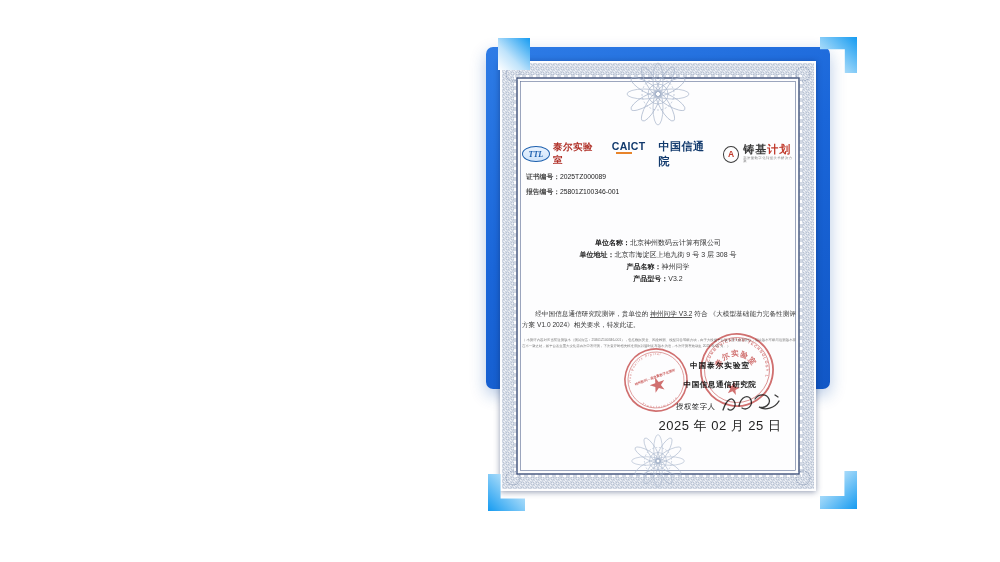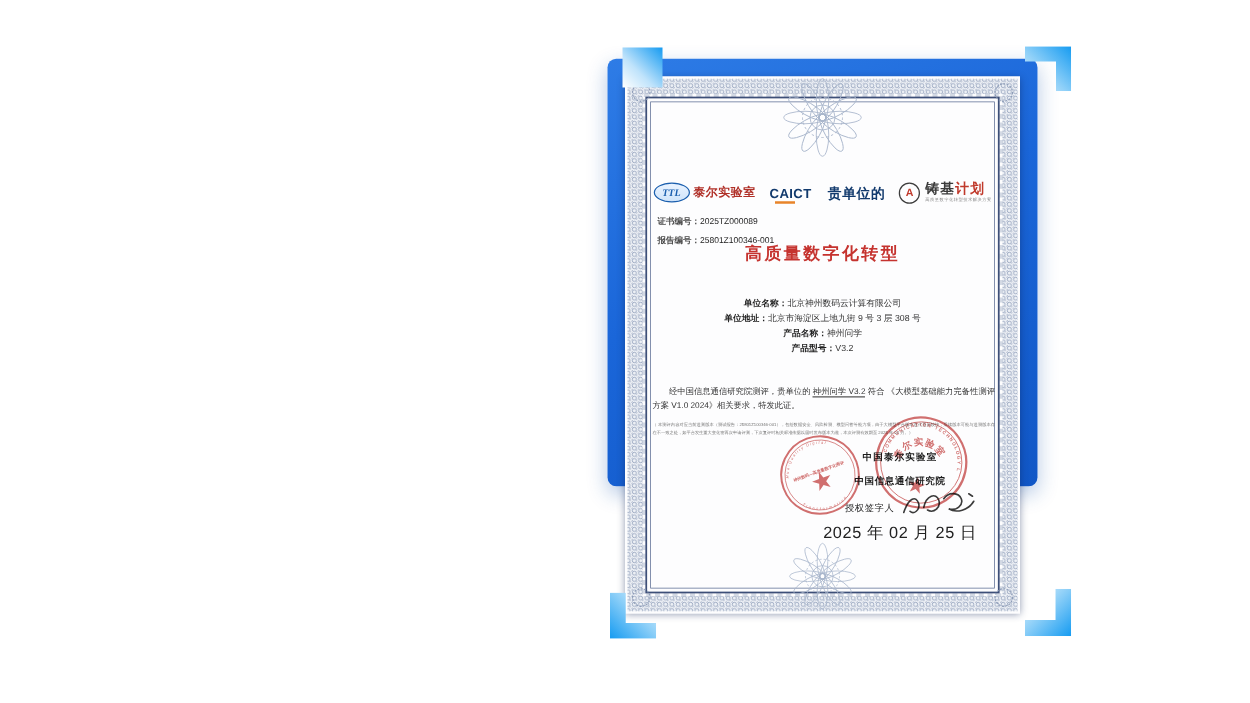--- a/index.html
+++ b/index.html
@@ -145,39 +145,38 @@
         <div class="abs logo-row">
           <div class="ttl">
             <span class="ttl-ellipse">TTL</span>
             <span class="ttl-name">泰尔实验室</span>
           </div>
           <div class="caict">
             <span class="caict-abbr">
               <span>CAICT</span>
               <span class="ubar"></span>
             </span>
-            <span class="caict-name">贵单位的</span>
+            <span class="caict-name">中国信通院</span>
           </div>
           <div class="zhuji">
             <span class="zhuji-mark">A</span>
             <span class="zhuji-txt">
               <span class="zhuji-top"><span class="dark">铸基</span><span class="red">计划</span></span>
               <span class="zhuji-tag">高质量数字化转型技术解决方案</span>
             </span>
           </div>
         </div>
 
         <div class="abs numline" style="top:111px;">
           <span class="lab">证书编号：</span><span>2025TZ000089</span>
         </div>
         <div class="abs numline" style="top:126px;">
           <span class="lab">报告编号：</span><span>25801Z100346-001</span>
         </div>
 
-        <div class="abs title" style="top:133px;">高质量数字化转型</div>
 
         <div class="abs infoline" style="top:177px;">
           <span class="lab">单位名称：</span><span>北京神州数码云计算有限公司</span>
         </div>
         <div class="abs infoline" style="top:189px;">
           <span class="lab">单位地址：</span><span>北京市海淀区上地九街 9 号 3 层 308 号</span>
         </div>
         <div class="abs infoline" style="top:201px;">
           <span class="lab">产品名称：</span><span>神州问学</span>
         </div>

